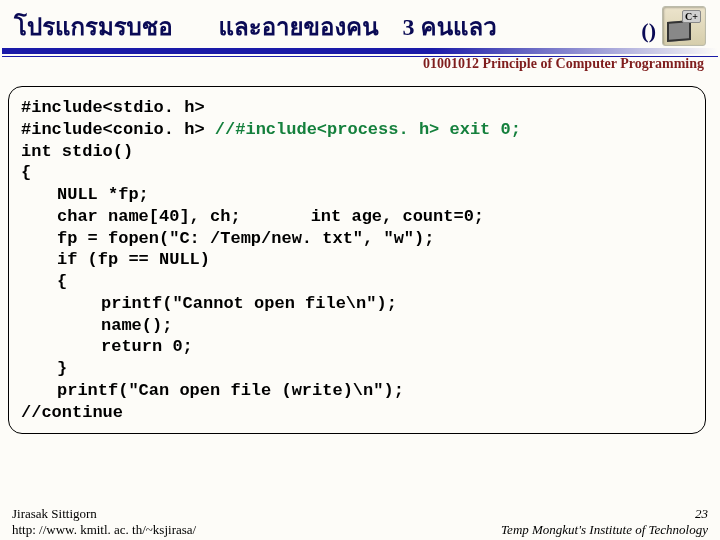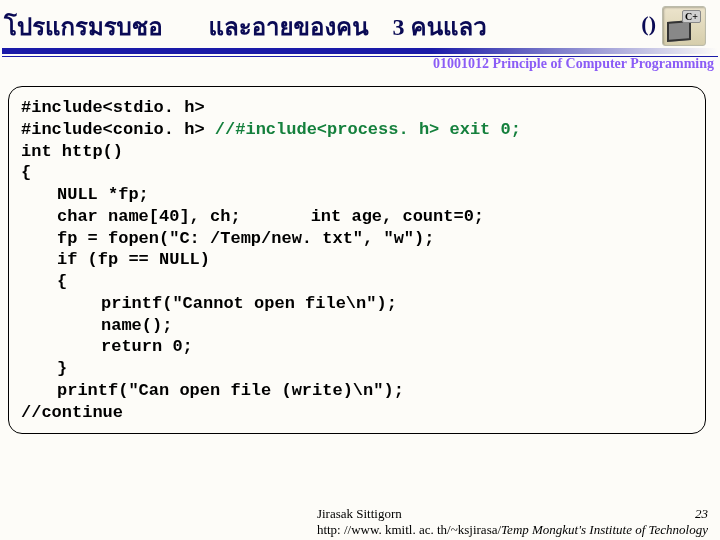--- a/index.html
+++ b/index.html
@@ -6,22 +6,22 @@
   body {
     width: 720px;
     height: 540px;
     background: #fdfcf8;
     font-family: Georgia, "Times New Roman", serif;
     position: relative;
     overflow: hidden;
   }
   .header {
     display: flex;
-    align-items: center;
-    padding: 6px 14px 2px 4px;
+    align-items: flex-end;
+    padding: 6px 14px 2px 14px;
     position: relative;
   }
   .title {
     font-size: 24px;
     font-weight: bold;
     color: #0a0a55;
     flex: 1;
     white-space: nowrap;
   }
   .title-seg1 { margin-right: 40px; }
@@ -72,22 +72,22 @@
   }
   .thinline{
     height:1px;
     background:#1a1aa8;
     margin-top:2px;
   }
   .course-line{
     text-align: right;
     font-weight: bold;
     font-size: 14px;
-    color: #8b5cf6;
-    padding: 0 6px 2px 0;
+    color: #7f1d1d;
+    padding: 0 16px 2px 0;
     margin-top: -1px;
   }
   .code-box{
     margin: 12px 14px 0 8px;
     border: 1.5px solid #000;
     border-radius: 14px;
     padding: 10px 12px 10px 12px;
     font-family: "Courier New", Courier, monospace;
     font-size: 17px;
     font-weight: bold;
@@ -96,21 +96,21 @@
     background: #fdfcf8;
   }
   .code-box .comment { color: #15803d; }
   .ind1 { padding-left: 36px; }
   .ind2 { padding-left: 80px; }
   .sp { display:inline-block; width: 70px; }
   .footer{
     position:absolute;
     left:0; right:0; bottom:2px;
     display:flex;
-    justify-content:flex-end;
+    justify-content:space-between;
     align-items:flex-end;
     padding: 0 12px;
     font-size: 13px;
   }
   .footer-left{ line-height:1.25; }
   .footer-right{ text-align:right; line-height:1.25; font-size:13px;font-style:italic; }
   .pagenum{ display:block; text-align:right; }
 </style>
 </head>
 <body>
@@ -130,21 +130,21 @@
 <div class="rule-area">
   <div class="gradient-bar"></div>
   <div class="thinline"></div>
 </div>
 
 <div class="course-line">01001012 Principle of Computer Programming</div>
 
 <div class="code-box">
   <div><span>#include&lt;stdio. h&gt;</span></div>
   <div><span>#include&lt;conio. h&gt; </span><span class="comment">//#include&lt;process. h&gt; exit 0;</span></div>
-  <div>int http()</div>
+  <div>int stdio()</div>
   <div>{</div>
   <div class="ind1">NULL *fp;</div>
   <div class="ind1"><span>char name[40], ch;</span><span class="sp"></span><span>int  age, count=0;</span></div>
   <div class="ind1">fp = fopen("C: /Temp/new. txt", "w");</div>
   <div class="ind1">if (fp == NULL)</div>
   <div class="ind1">{</div>
   <div class="ind2">printf("Cannot open file\n");</div>
   <div class="ind2">name();</div>
   <div class="ind2">return 0;</div>
   <div class="ind1">}</div>

